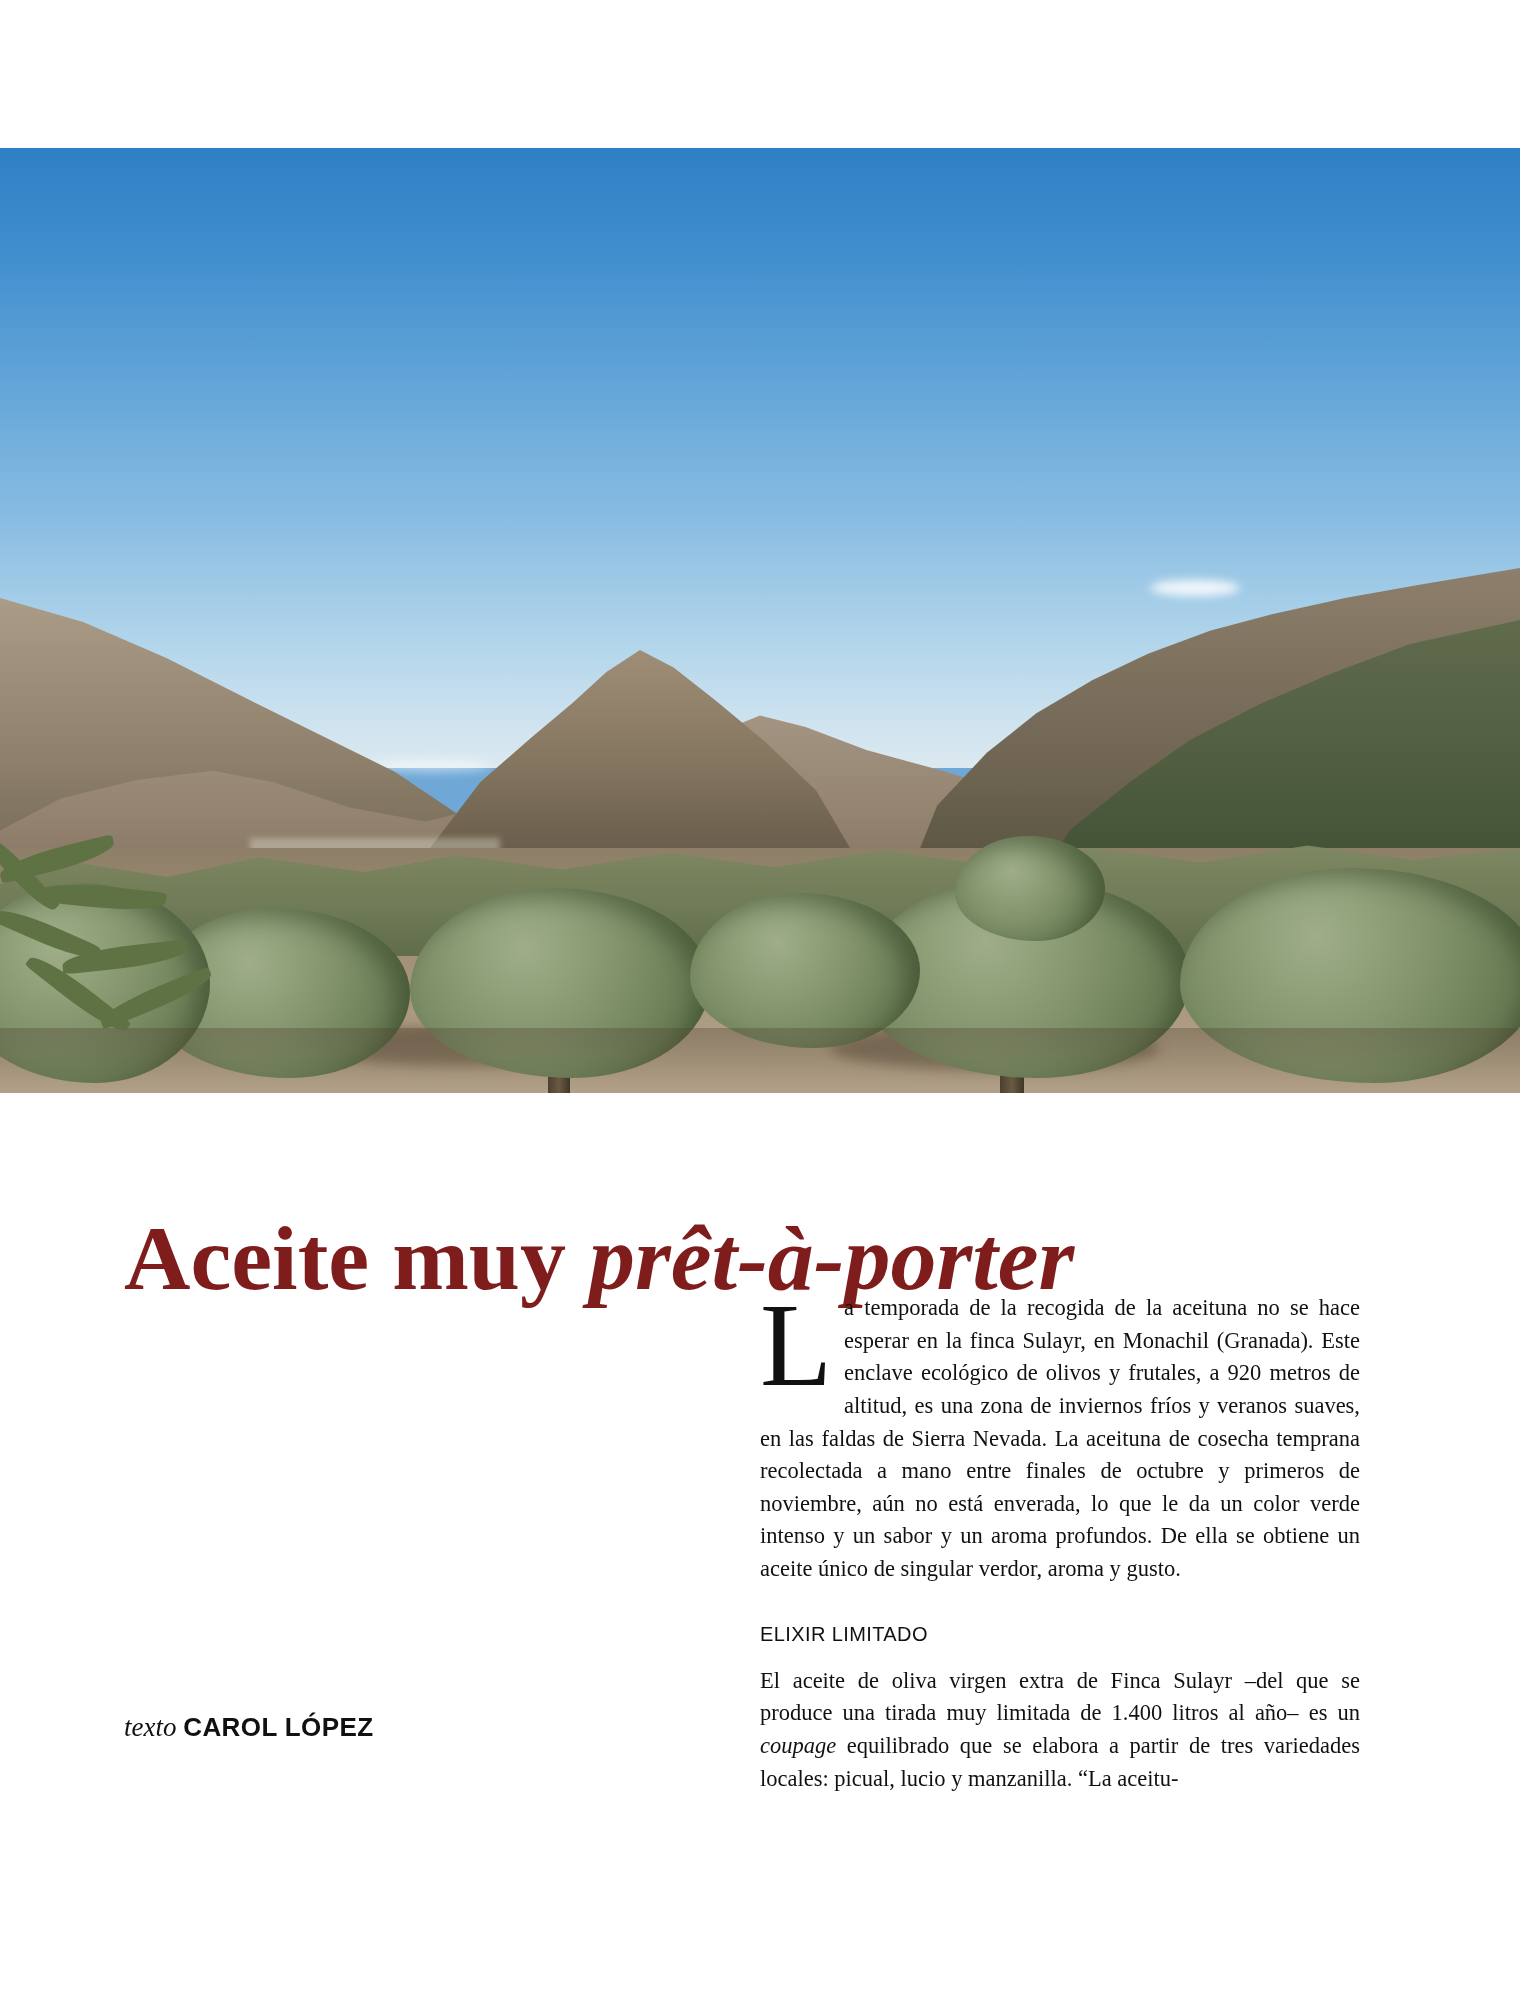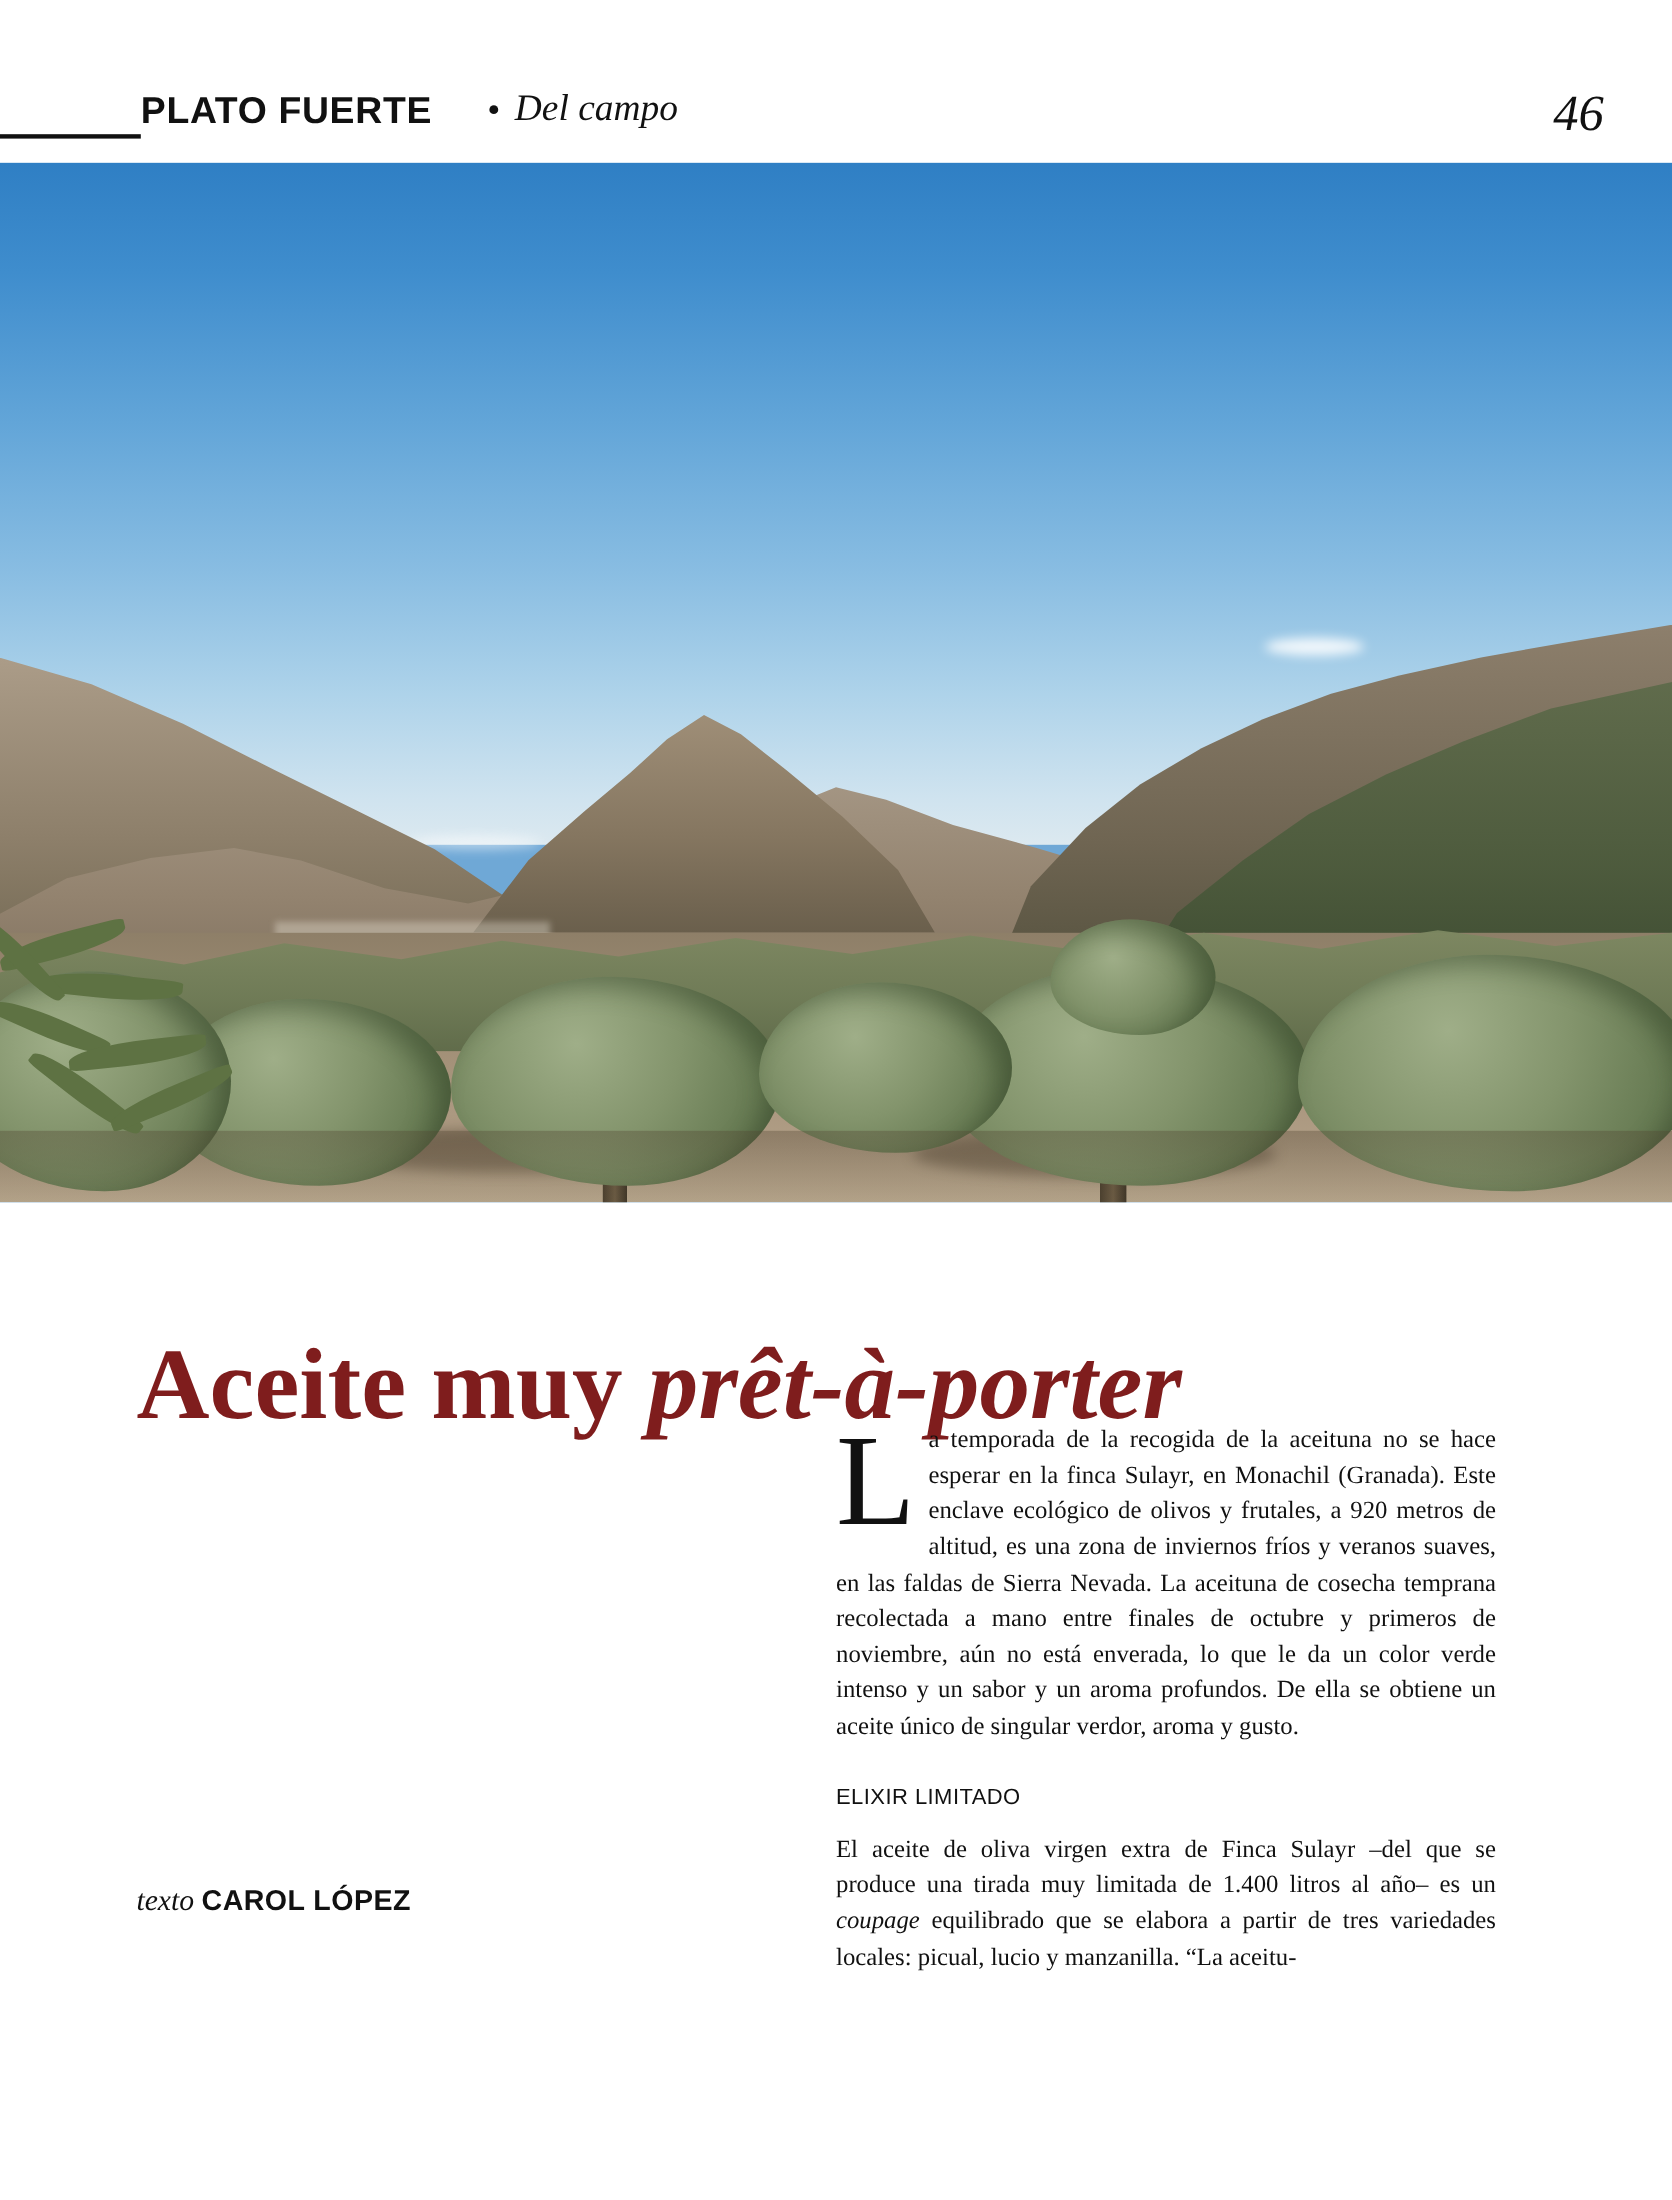--- a/index.html
+++ b/index.html
@@ -278,27 +278,20 @@
     margin-bottom: 6px;
     text-align: left;
   }
   .col-right i { font-style: italic; }
 </style>
 </head>
 <body>
 
 <div class="page">
 
-  <div class="header">
-    <div class="header-rule"></div>
-    <div class="header-kicker">PLATO FUERTE</div>
-    <div class="header-dot">•</div>
-    <div class="header-section">Del campo</div>
-    <div class="folio">46</div>
-  </div>
 
   <div class="photo">
     <div class="sky"></div>
     <div class="cloud cloud-a"></div>
     <div class="cloud cloud-b"></div>
     <div class="cloud cloud-c"></div>
 
     <div class="mt mt-left"></div>
     <div class="mt mt-far"></div>
     <div class="mt mt-peak"></div>

